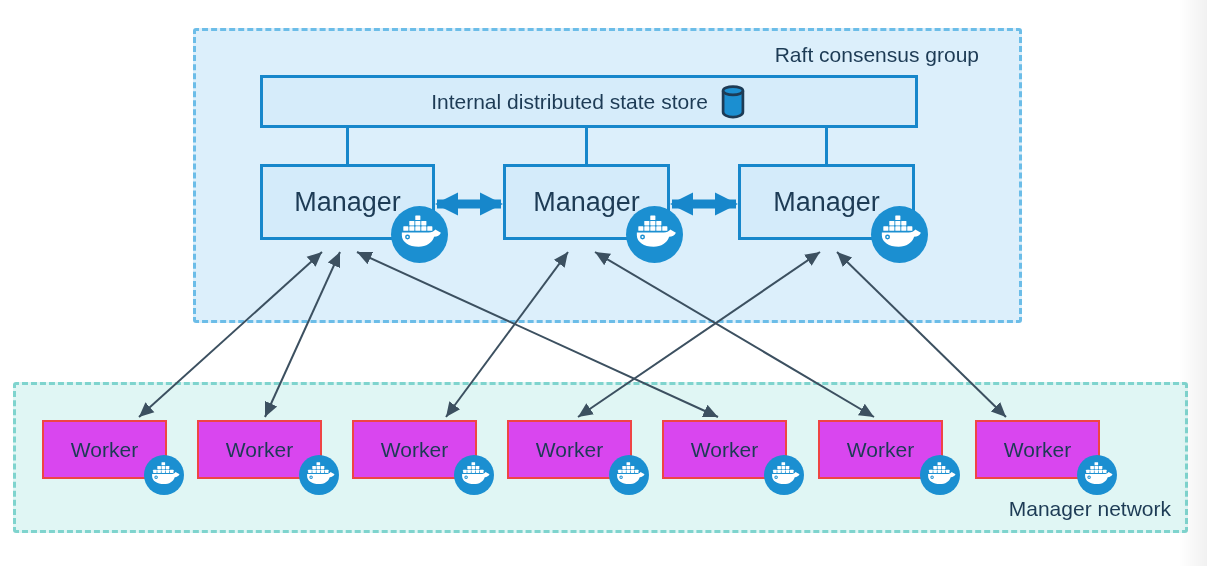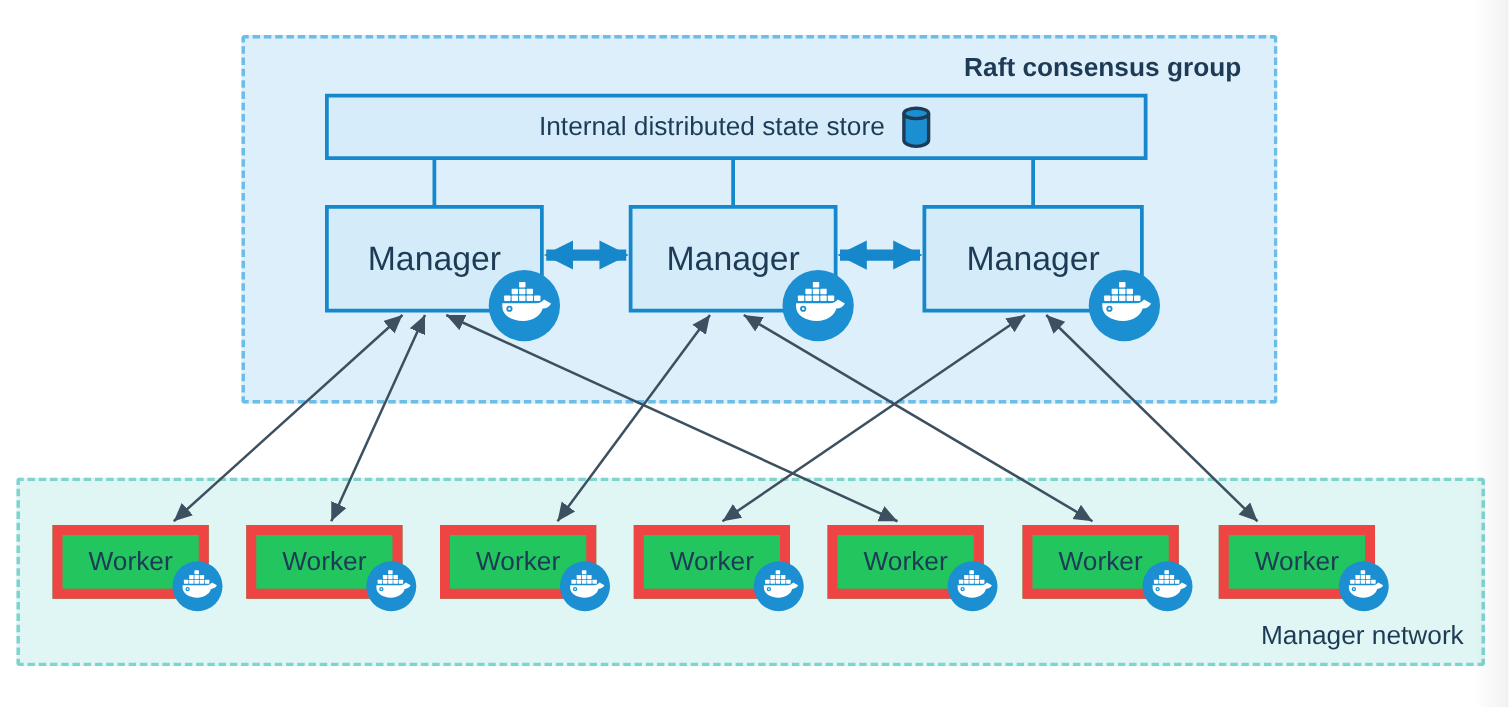--- a/index.html
+++ b/index.html
@@ -4,30 +4,30 @@
 <style>
   html,body{margin:0;padding:0;background:#ffffff;}
   #canvas{
     position:relative;width:1207px;height:566px;overflow:hidden;background:#ffffff;
     font-family:"Liberation Sans","DejaVu Sans",sans-serif;color:#1d3b55;
   }
   .group{position:absolute;box-sizing:border-box;border-radius:3px;z-index:1;}
   .raft-group{left:193px;top:28px;width:829px;height:295px;background:#dceffb;border:3px dashed #6cbde8;}
   .gossip-group{left:13px;top:382px;width:1175px;height:151px;background:#e0f6f4;border:3px dashed #7fd4ce;}
   .group-label{position:absolute;font-size:21px;white-space:nowrap;color:#1d3b55;}
-  .raft-label{top:12px;right:26px;font-weight:bold;}
+  .raft-label{top:12px;right:40px;}
   .gossip-label{bottom:9px;right:14px;}
   #lines{position:absolute;left:0;top:0;width:1207px;height:566px;z-index:2;}
   .node{position:absolute;box-sizing:border-box;display:flex;align-items:center;justify-content:center;z-index:3;}
   .store{left:260px;top:75px;width:658px;height:53px;background:#d6ecfa;border:3px solid #1787cb;font-size:21px;gap:11px;}
-  .manager{top:164px;height:86px;background:#d4ebfa;border:3px solid #1787cb;font-size:27px;}
+  .manager{top:164px;height:76px;background:#d4ebfa;border:3px solid #1787cb;font-size:27px;}
   .manager.m0{left:260px;width:175px;}
   .manager.m1{left:503px;width:167px;}
   .manager.m2{left:738px;width:177px;}
-  .worker{top:420px;height:59px;width:125px;background:#22c55e;border:8px solid #ef4444;font-size:21px;}
+  .worker{top:420px;height:59px;width:125px;background:#d946ef;border:2px solid #ef4444;font-size:21px;}
   .worker.w0{left:42px;}.worker.w1{left:197px;}.worker.w2{left:352px;}.worker.w3{left:507px;}
   .worker.w4{left:662px;}.worker.w5{left:818px;}.worker.w6{left:975px;}
   .badge{position:absolute;border-radius:50%;background:#1b8fd1;display:flex;align-items:center;justify-content:center;z-index:4;}
   .badge svg{width:82%;height:82%;display:block;}
   .badge-lg{width:57px;height:57px;right:-16px;bottom:-26px;}
   .badge-sm{width:40px;height:40px;right:-19px;bottom:-18px;}
   .db-icon{display:block;}
   .edge-shade{position:absolute;right:0;top:0;width:28px;height:566px;z-index:6;
     background:linear-gradient(to right,rgba(0,0,0,0),rgba(0,0,0,0.055));pointer-events:none;}
   .hidden-defs{position:absolute;width:0;height:0;overflow:hidden;}

